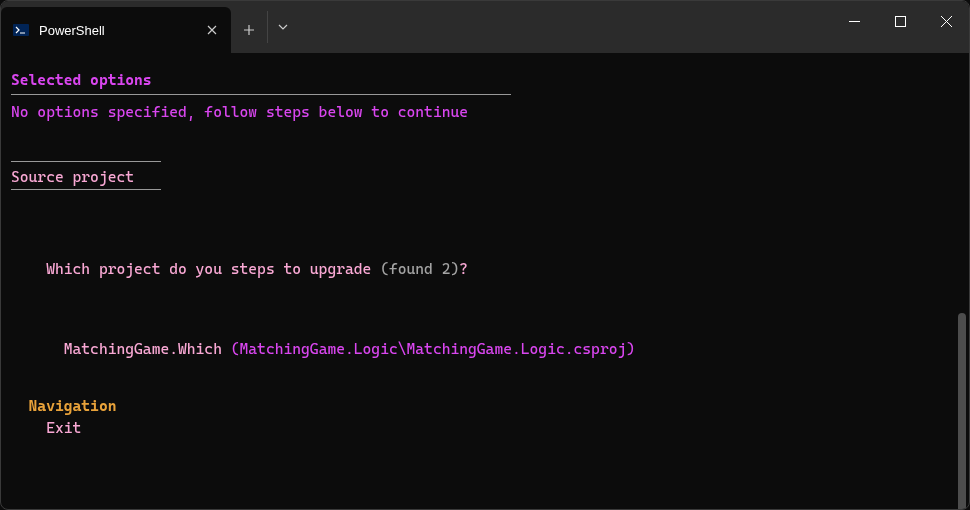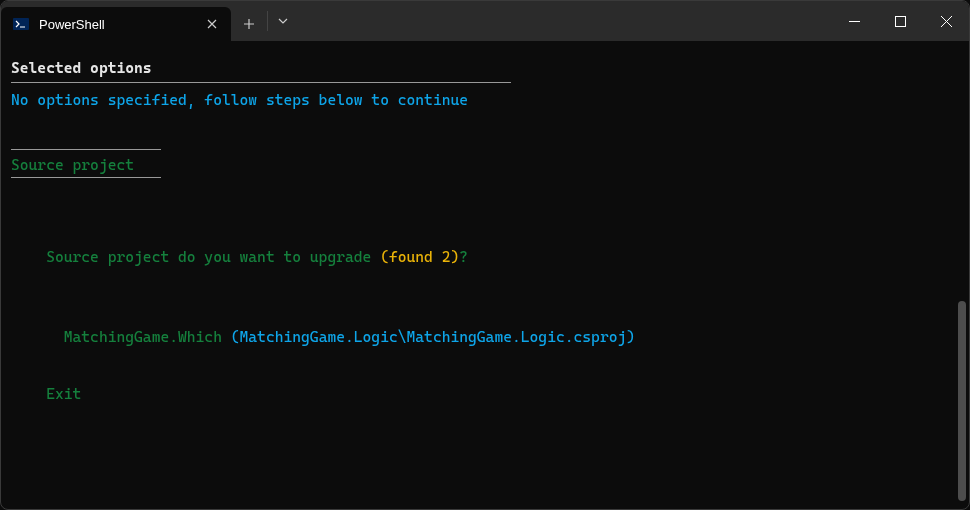--- a/index.html
+++ b/index.html
@@ -11,21 +11,21 @@
       width: 970px;
       height: 510px;
       background: #0c0c0c;
       font-family: 'Cascadia Mono', 'Consolas', monospace;
       font-size: 15px;
       overflow: hidden;
       border: 1px solid #3a3a3a;
       border-radius: 8px;
     }
     .titlebar {
-      height: 40px;
+      height: 52px;
       background: #2b2b2b;
       display: flex;
       align-items: stretch;
       user-select: none;
     }
     .tab {
       background: #0c0c0c;
       display: flex;
       align-items: center;
       padding: 0 10px 0 12px;
@@ -93,42 +93,42 @@
       color: #ffffff;
     }
     .terminal {
       padding: 16px 10px 10px 10px;
       color: #cccccc;
       line-height: 1.5;
       position: relative;
       height: calc(100% - 40px);
     }
     .section-heading {
-      color: #e5e5e5;
+      color: #d946ef;
       font-weight: bold;
       padding-bottom: 2px;
     }
     .section-rule {
       border-bottom: 1px solid #999;
       width: 500px;
       margin-bottom: 6px;
     }
     .steps-rule {
       border-bottom: 1px solid #999;
       width: 150px;
       margin-bottom: 4px;
     }
     .gray-text {
-      color: #0ea5e9;
+      color: #d946ef;
     }
     .white-text {
-      color: #15803d;
+      color: #f9a8d4;
     }
     .green-text {
-      color: #eab308;
+      color: #a3a3a3;
     }
     .blue-text {
       color: #3b78ff;
       font-weight: bold;
     }
     .orange-text {
       color: #e8a23a;
       font-weight: bold;
     }
     .spacer-block {
@@ -209,29 +209,30 @@
 
   <div class="spacer-block"></div>
 
   <div class="steps-rule"></div>
   <div class="white-text line">Source project</div>
   <div class="steps-rule"></div>
 
   <div style="height:42px;"></div>
 
   <div class="line">
-    <span class="white-text">Source project do you want to upgrade </span><span class="green-text">(found 2)</span><span class="white-text">?</span>
+    <span class="white-text">Which project do you steps to upgrade </span><span class="green-text">(found 2)</span><span class="white-text">?</span>
   </div>
 
   <div style="height:12px;"></div>
 
   <div class="line">
     <span>  </span><span class="white-text">MatchingGame.Which </span><span class="gray-text">(MatchingGame.Logic\MatchingGame.Logic.csproj)</span>
   </div>
 
   <div style="height:12px;"></div>
 
+  <div class="line orange-text">  Navigation</div>
   <div class="line white-text">    Exit</div>
 
   <div class="scrollbar-track">
     <div class="scrollbar-thumb"></div>
   </div>
 </div>
 
 </body></html>

